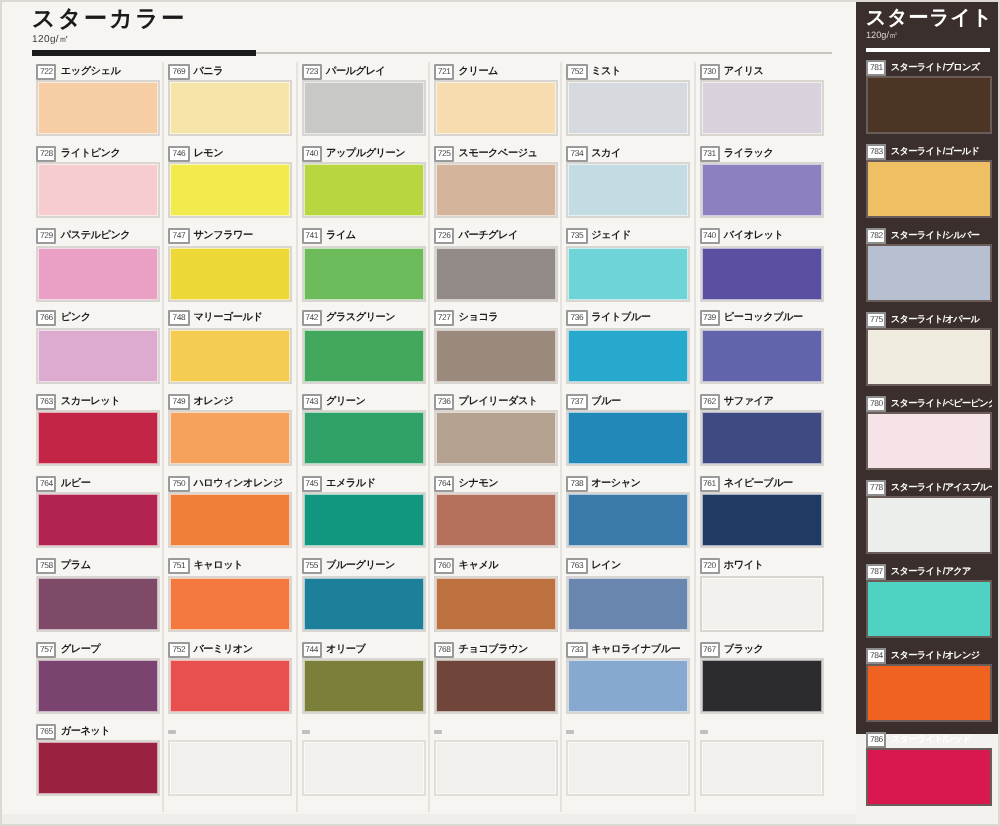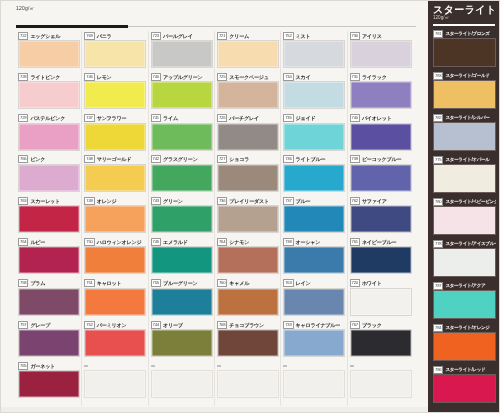--- a/index.html
+++ b/index.html
@@ -62,21 +62,21 @@
     box-shadow:0 0 0 0.5px rgba(255,255,255,.6) inset;
   }
   .cell.empty .sw{background:#f2f0ed;border-color:#e2dfdb;}
   .cell.empty .code{border-color:#bfbfbf;}
 
   
   .vline{position:absolute;top:0;width:1px;height:375px;background:#e6e3df;}
 
   
   #side{
-    position:absolute;left:428px;top:0;width:72px;height:413px;
+    position:absolute;left:428px;top:0;width:72px;height:367px;
     background:#3a2f2c;
     box-sizing:border-box;
   }
   #side-head{position:absolute;left:5px;top:4px;width:62px;}
   .side-title{
     font-size:10px;font-weight:bold;letter-spacing:.4px;color:#ffffff;
     line-height:11px;white-space:nowrap;
   }
   .side-sub{font-size:4.6px;color:#d8d2cd;line-height:6px;margin-top:0px;}
   .side-rule{position:absolute;left:5px;top:24px;width:62px;height:1.6px;background:#ffffff;}
@@ -100,20 +100,21 @@
 </head>
 <body>
 
 <div id="page">
 
   <div id="lmargin"></div>
 
   <section id="main">
 
     <div id="main-head">
+      <div class="head-title">スターカラー</div>
       <div class="head-sub">120g/㎡</div>
       <div class="head-rule"></div>
       <div class="head-rule2"></div>
     </div>
 
     <div id="grid">
         <div class="col" style="left: 0px;">
           <div class="cell">
             <div class="lab">
               <span class="code">722</span>

